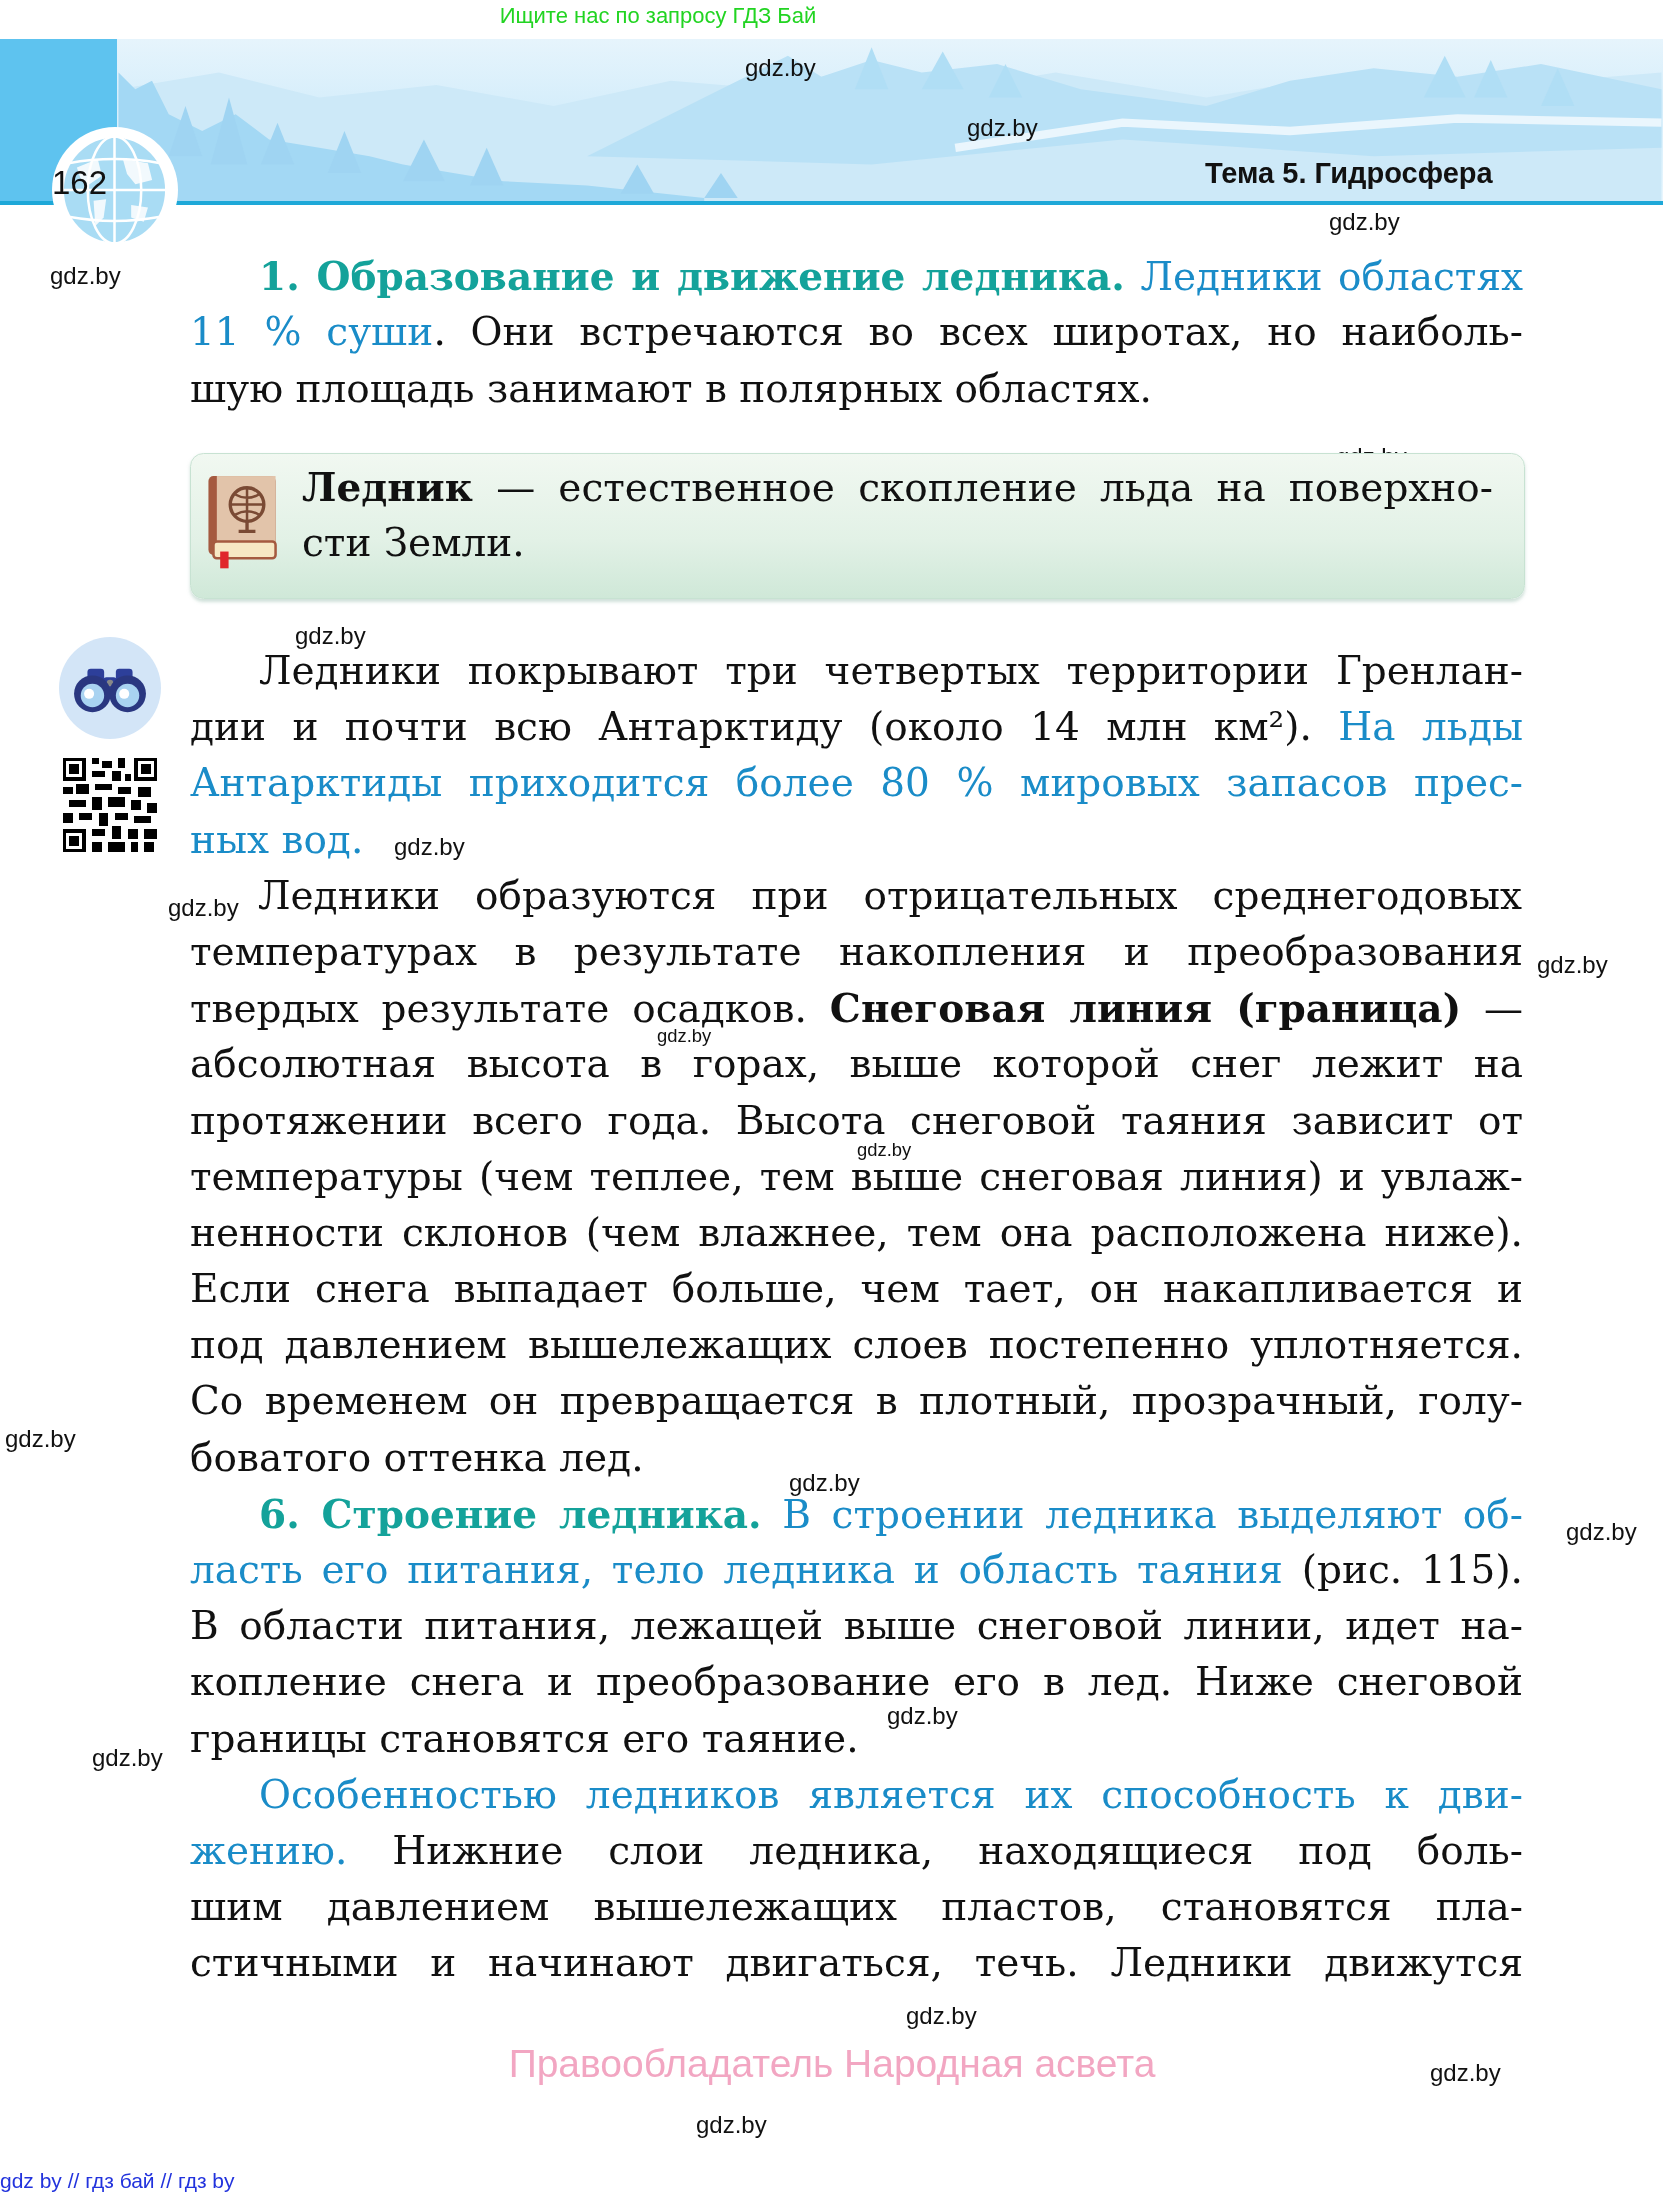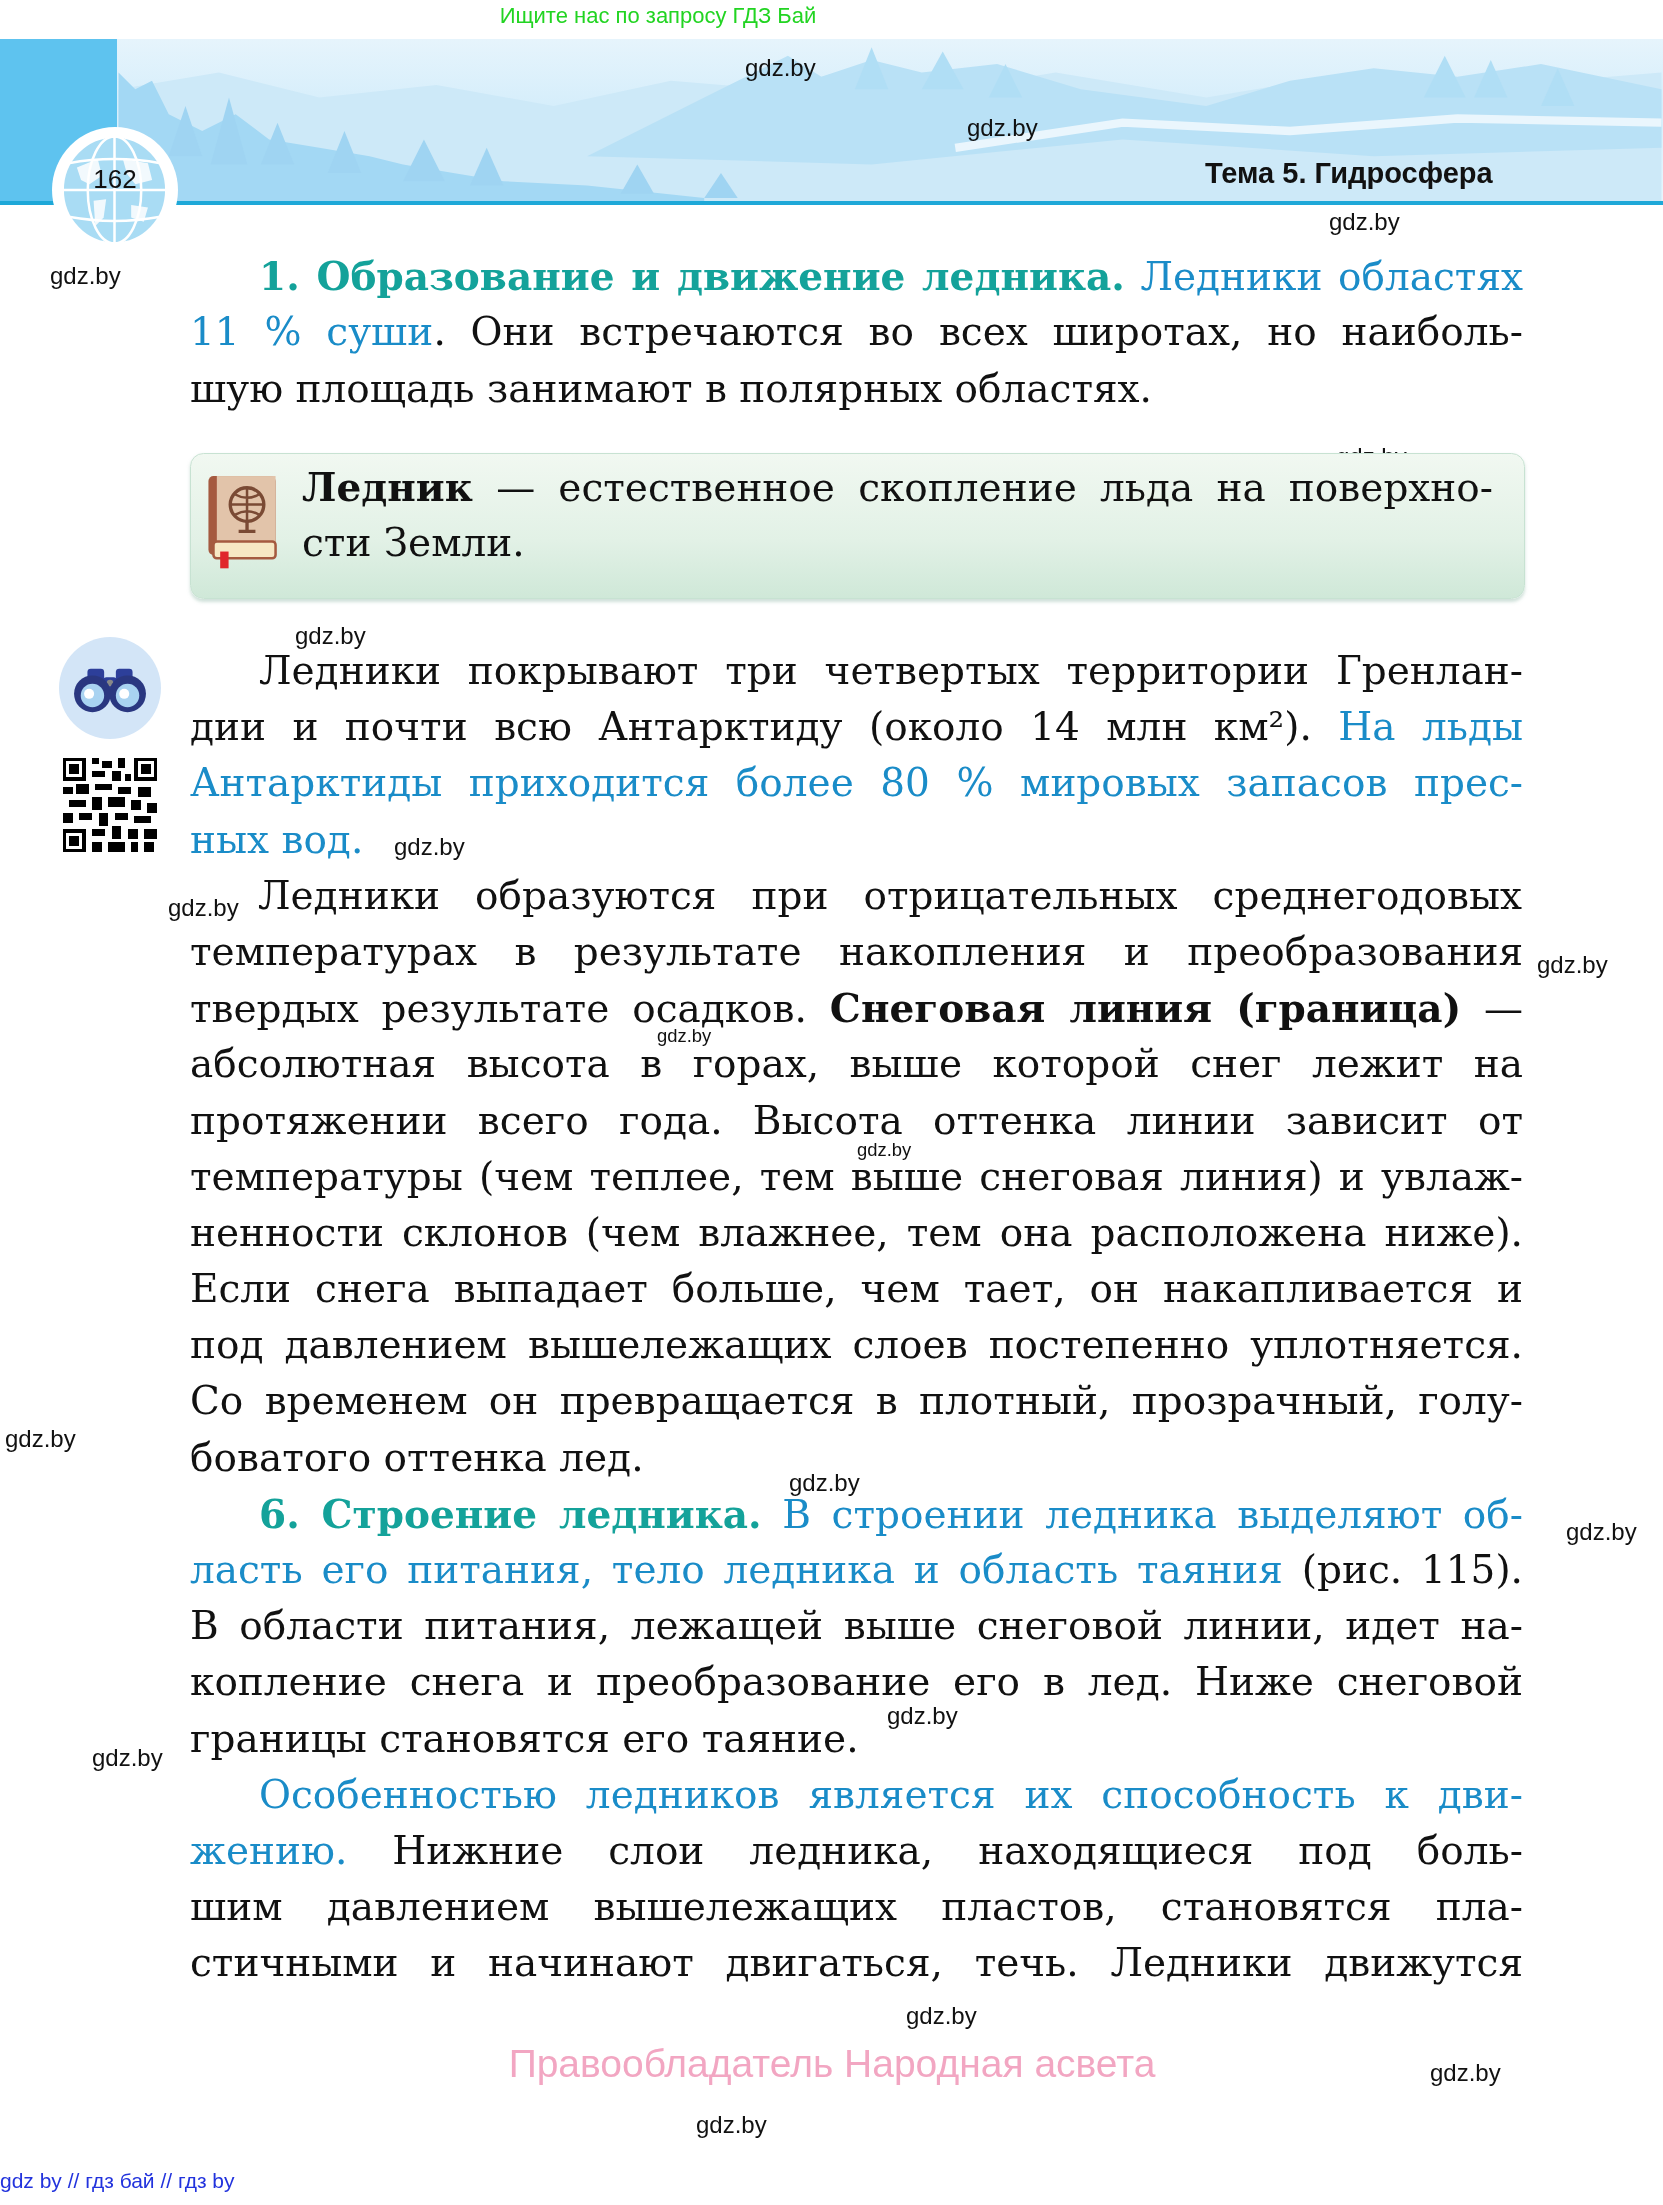--- a/index.html
+++ b/index.html
@@ -26,22 +26,22 @@
   .band .leftbar { position: absolute; left: 0; top: 0; width: 117px; height: 164px; background: #5ec3ef; }
   .band svg { position: absolute; left: 117px; top: 0; }
   .band-line { left: 0; top: 201px; width: 1664px; height: 4.2px; background: #1ea8d8; }
 
   .page-badge {
     left: 52px; top: 127px; width: 126px; height: 126px; border-radius: 50%;
     background: #ffffff;
   }
   .page-badge .globe { position: absolute; left: 8.4px; top: 6.7px; width: 109px; height: 112px; }
   .page-number {
-    left: 52px; top: 164px; width: 126px; text-align: center;
-    font-family: "Liberation Sans", sans-serif; font-size: 26px; color: #111;
+    left: 52px; top: 164px; width: 126px; text-align: left;
+    font-family: "Liberation Sans", sans-serif; font-size: 33px; color: #111;
   }
   .topic-title {
     left: 1205px; top: 157px; font-family: "Liberation Sans", sans-serif;
     font-weight: bold; font-size: 29px; color: #111;
   }
 
   
   .wm { font-family: "Liberation Sans", sans-serif; font-size: 24px; color: #111; }
   .wm.small { font-size: 18.4px; }
 
@@ -255,21 +255,21 @@
 </div>
 
 <div class="abs line" style="top:868px;left:258px;width:1264px">
   <span>Ледники образуются при отрицательных среднегодовых</span>
 </div>
 <div class="abs line" style="top:924px"><span>температурах в результате накопления и преобразования</span></div>
 <div class="abs line" style="top:980px">
   <span>твердых результате осадков. </span><span class="bold">Снеговая линия (граница)</span><span> —</span>
 </div>
 <div class="abs line" style="top:1036px"><span>абсолютная высота в горах, выше которой снег лежит на</span></div>
-<div class="abs line" style="top:1093px"><span>протяжении всего года. Высота оттенка линии зависит от</span></div>
+<div class="abs line" style="top:1093px"><span>протяжении всего года. Высота снеговой таяния зависит от</span></div>
 <div class="abs line" style="top:1149px"><span>температуры (чем теплее, тем выше снеговая линия) и увлаж-</span></div>
 <div class="abs line" style="top:1205px"><span>ненности склонов (чем влажнее, тем она расположена ниже).</span></div>
 <div class="abs line" style="top:1261px"><span>Если снега выпадает больше, чем тает, он накапливается и</span></div>
 <div class="abs line" style="top:1317px"><span>под давлением вышележащих слоев постепенно уплотняется.</span></div>
 <div class="abs line" style="top:1373px"><span>Со временем он превращается в плотный, прозрачный, голу-</span></div>
 <div class="abs line last" style="top:1430px"><span>боватого оттенка лед.</span></div>
 
 <div class="abs line indent" style="top:1486px">
   <span class="teal">6. Строение ледника.</span><span class="blue"> В строении ледника выделяют об-</span>
 </div>

